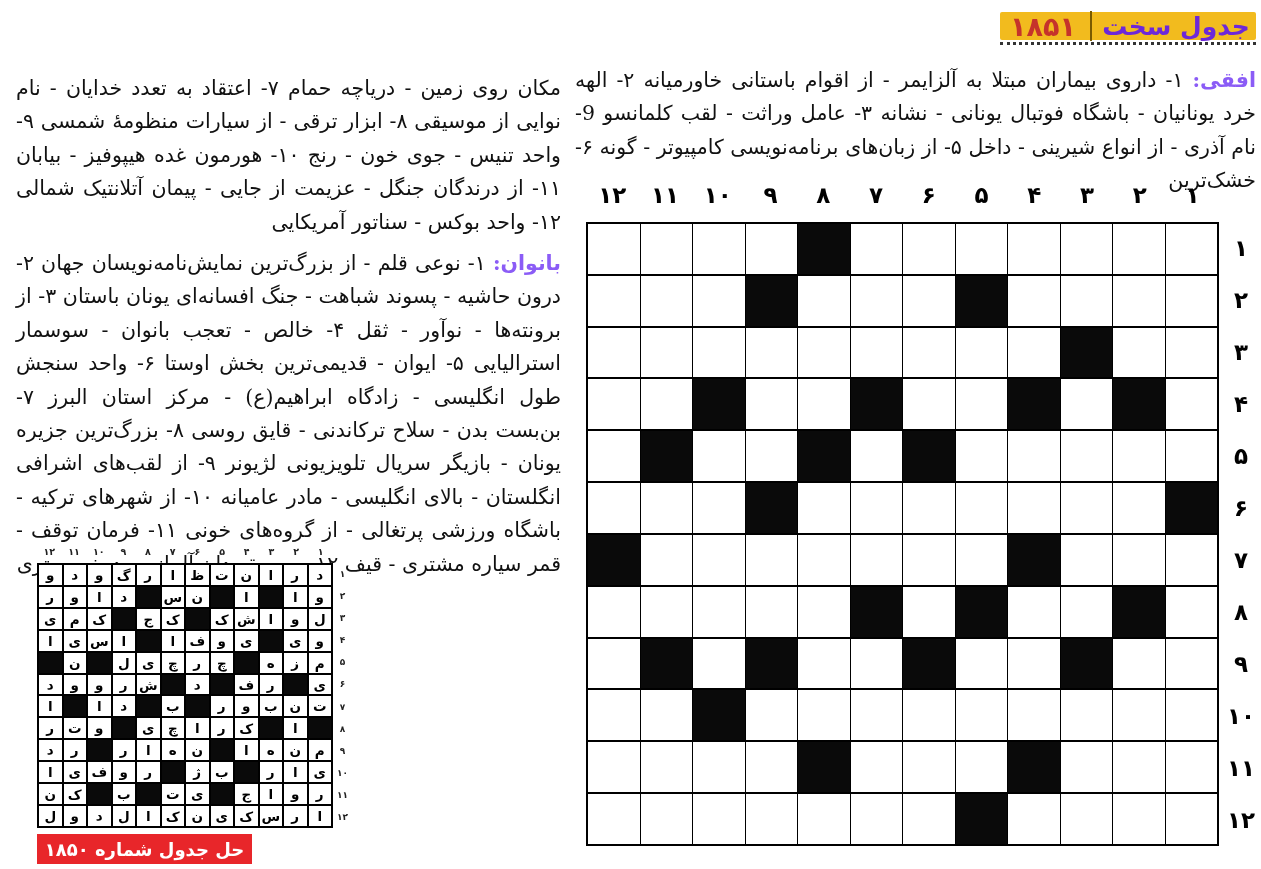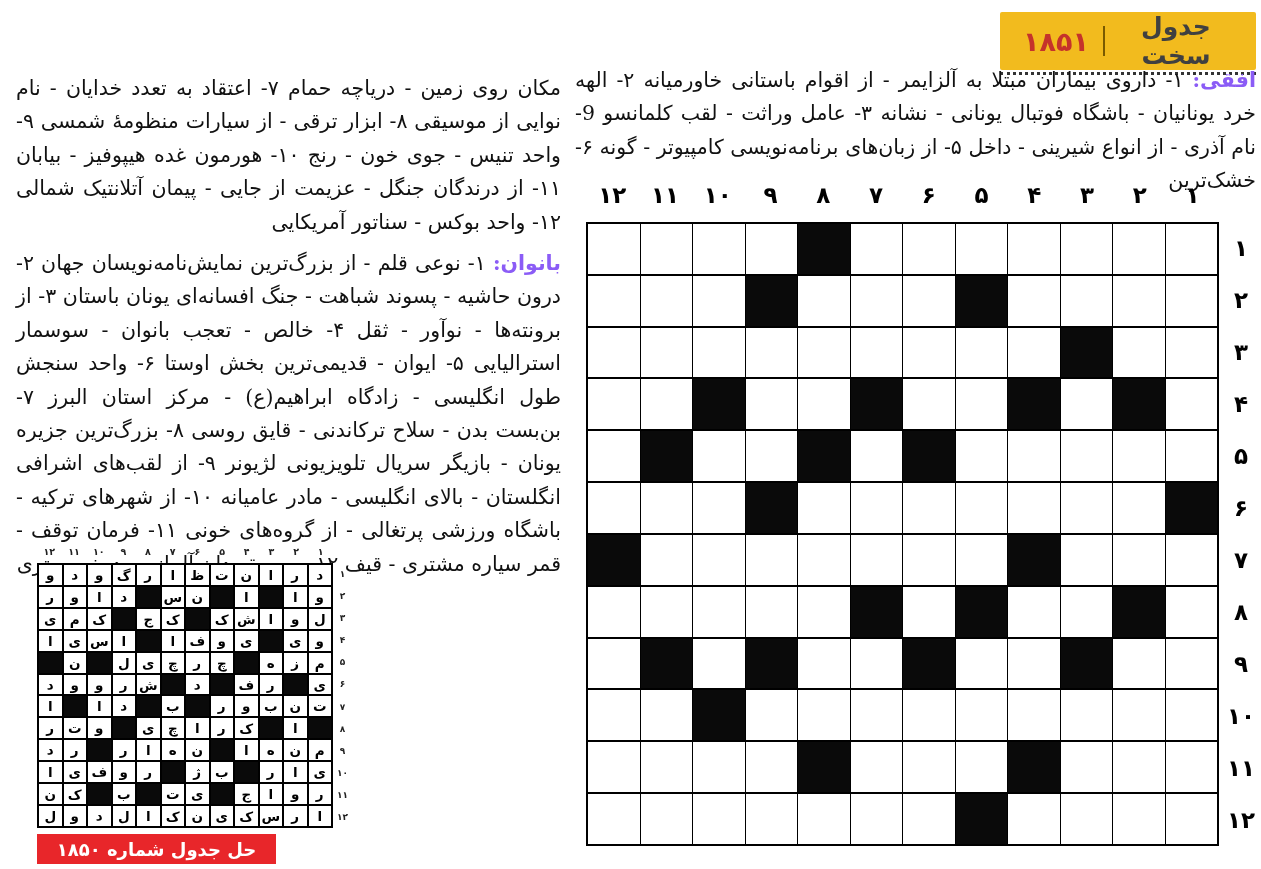--- a/index.html
+++ b/index.html
@@ -5,30 +5,30 @@
   * { margin:0; padding:0; box-sizing:border-box; }
   body { background:#e9e9e9; font-family:"DejaVu Sans", sans-serif; }
   .page {
     position:relative; width:1261px; height:869px; background:#ffffff;
     overflow:hidden; direction:rtl; margin:0 auto;
     font-family:"DejaVu Sans", sans-serif;
   }
   
   .header-wrap { position:absolute; top:12px; left:1000px; width:256px; }
   .header-box {
-    display:flex; direction:ltr; align-items:center; height:58px;
-    background:#F2BB1E; border-radius:2px; padding:0 15px;justify-content:center;
+    display:flex; direction:ltr; align-items:center; height:28px;
+    background:#F2BB1E; border-radius:2px; padding:0 2px;justify-content:center;
   }
   .header-num {
     color:#C5332B; font-weight:bold; font-size:27px; letter-spacing:2px;
     padding:0 8px; direction:rtl;
   }
   .header-div { width:2px; height:30px; background:#7a5a00; margin:0 6px; }
   .header-title {
-    color:#404040; font-weight:bold; font-size:25px; flex:1; text-align:center;
+    color:#6d28d9; font-weight:bold; font-size:25px; flex:1; text-align:center;
     direction:rtl;
   }
   .header-dots { border-bottom:3px dotted #333; margin-top:2px; }
   
   .clues {
     position:absolute; color:#111; font-size:20.5px; line-height:33.4px;
     text-align:justify; direction:rtl;
     font-family:"DejaVu Serif","DejaVu Sans", serif;
   }
   .clues-right { top:64px; left:575px; width:681px; }
@@ -82,21 +82,21 @@
     display:grid; grid-template-columns:repeat(12,1fr);
     grid-template-rows:repeat(12,1fr); background:#000;
     gap:2px; border:2px solid #000; direction:ltr;
   }
   .sol-grid .cell {
     background:#ffffff; display:flex; align-items:center; justify-content:center;
     font-weight:bold; font-size:13.5px; color:#000;
   }
   .sol-grid .black { background:#0a0a0a; }
   .sol-label {
-    position:absolute; left:37px; top:834px; width:239px; height:30px;
+    position:absolute; left:37px; top:834px; width:215px; height:30px;
     background:#E8262A; color:#ffffff; font-weight:bold; font-size:18px;
     display:flex; align-items:center; justify-content:center; direction:rtl;
   }
 </style>
 </head>
 <body>
 
 <div class="page">
 
   <div class="header-wrap">

